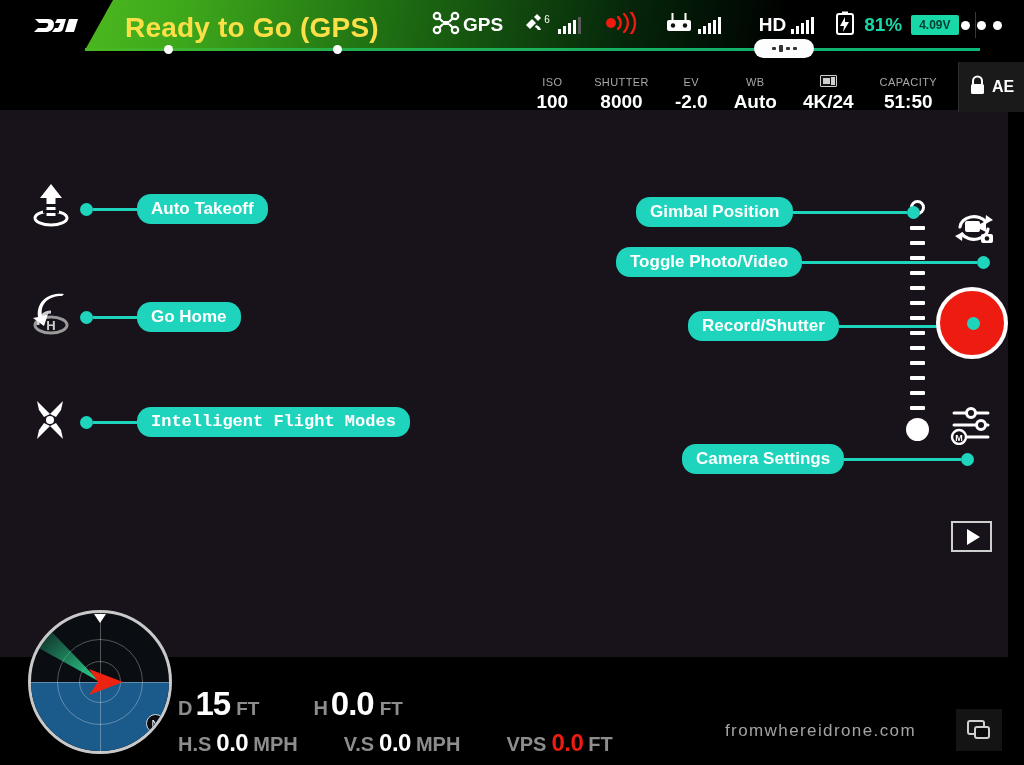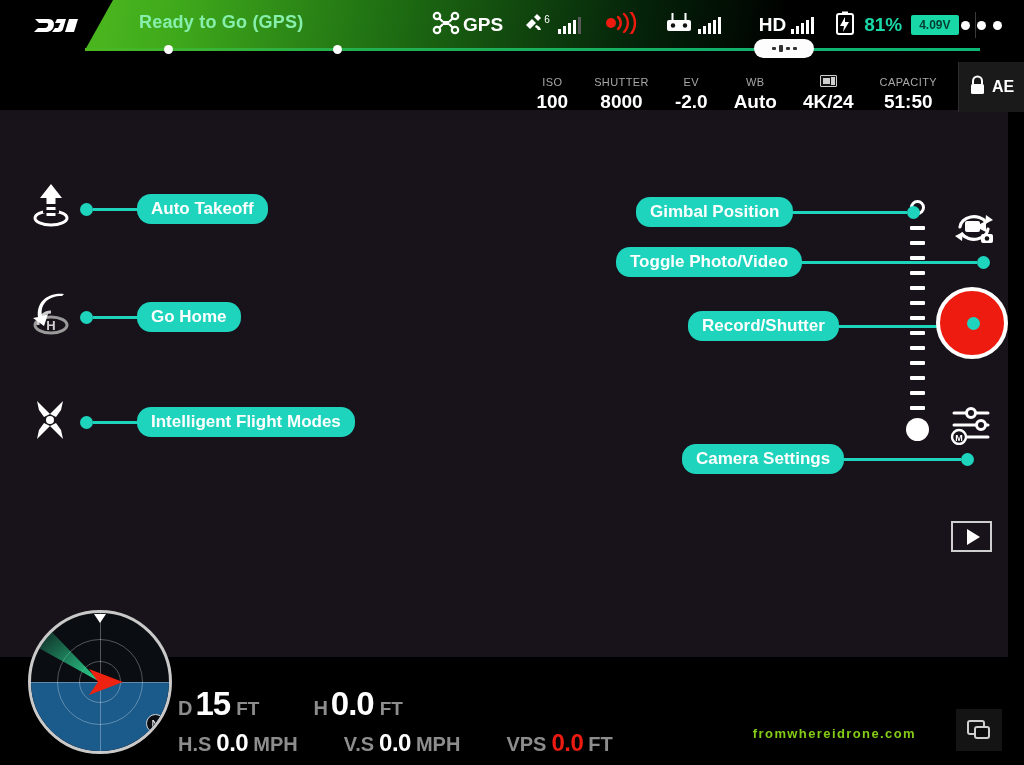--- a/index.html
+++ b/index.html
@@ -29,23 +29,23 @@
     background: linear-gradient(100deg, #4cb81f 0%, #3ea81b 14%, #1d6b12 45%, #05240a 78%, #000 100%);
     clip-path: polygon(28px 0, 100% 0, 100% 100%, 0 100%);
     z-index: 1;
   }
   .dji-logo {
     position: absolute; left: 33px; top: 14px;
     width: 46px; height: 22px;
     z-index: 3;
   }
   .status-title {
-    position: absolute; left: 139px; top: 12px;
-    color: #86efac;
-    font-size: 18px; font-weight: bold;
+    position: absolute; left: 125px; top: 12px;
+    color: #fde047;
+    font-size: 28px; font-weight: bold;
     letter-spacing: 0.2px;
     z-index: 3;
     white-space: nowrap;
   }
   .green-line {
     position: absolute; left: 85px; top: 48px;
     width: 895px; height: 3px;
     background: linear-gradient(90deg, #4cb81f 0%, #22b04e 30%, #12b06a 70%, #0cb878 100%);
     z-index: 5;
   }
@@ -204,21 +204,21 @@
   .t-key { color:#8d8d8d; font-size:20px; font-weight:bold; font-family:"Liberation Sans", sans-serif;}
   .t-big { color:#ffffff; font-size:33px; font-weight:bold; letter-spacing:-1px; margin:0 3px;}
   .t-unit{ color:#8d8d8d; font-size:19px; font-weight:bold; margin-left:3px;}
   .t-mid { color:#ffffff; font-size:24px; font-weight:bold; margin:0 5px; letter-spacing:-.5px;}
   .t-red { color:#ee1b11; font-size:24px; font-weight:bold; margin:0 5px; letter-spacing:-.5px;}
   .tgap { width:54px; }
   .tgap2 { width:46px; }
 
   .watermark {
     position:absolute; right:108px; bottom:24px;
-    color:#84cc16; font-size:13px; letter-spacing:1.4px; z-index:39;font-weight:bold;
+    color:#a3a3a3; font-size:17px; letter-spacing:1.4px; z-index:39;
   }
   .pip-btn {
     position:absolute; right:22px; bottom:14px;
     width:46px; height:42px; background:#141414;
     display:flex;align-items:center;justify-content:center; z-index:39;
   }
 </style>
 </head>
 <body>
 
@@ -487,21 +487,21 @@
     <span class="leader" style="width:44px"></span>
     <span class="pill">Auto Takeoff</span>
   </div>
 
   <div class="callout" style="left:80px; top:302px;">
     <span class="knob"></span>
     <span class="leader" style="width:44px"></span>
     <span class="pill">Go Home</span>
   </div>
 
-  <div class="callout" style="left:80px; top:407px;">
+  <div class="callout" style="left:80px; top:407px;font-family:Liberation Mono, monospace;">
     <span class="knob"></span>
     <span class="leader" style="width:44px"></span>
     <span class="pill">Intelligent Flight Modes</span>
   </div>
 
   <div class="callout" style="left:636px; top:197px;">
     <span class="pill">Gimbal Position</span>
     <span class="leader" style="width:114px"></span>
     <span class="knob"></span>
   </div>

